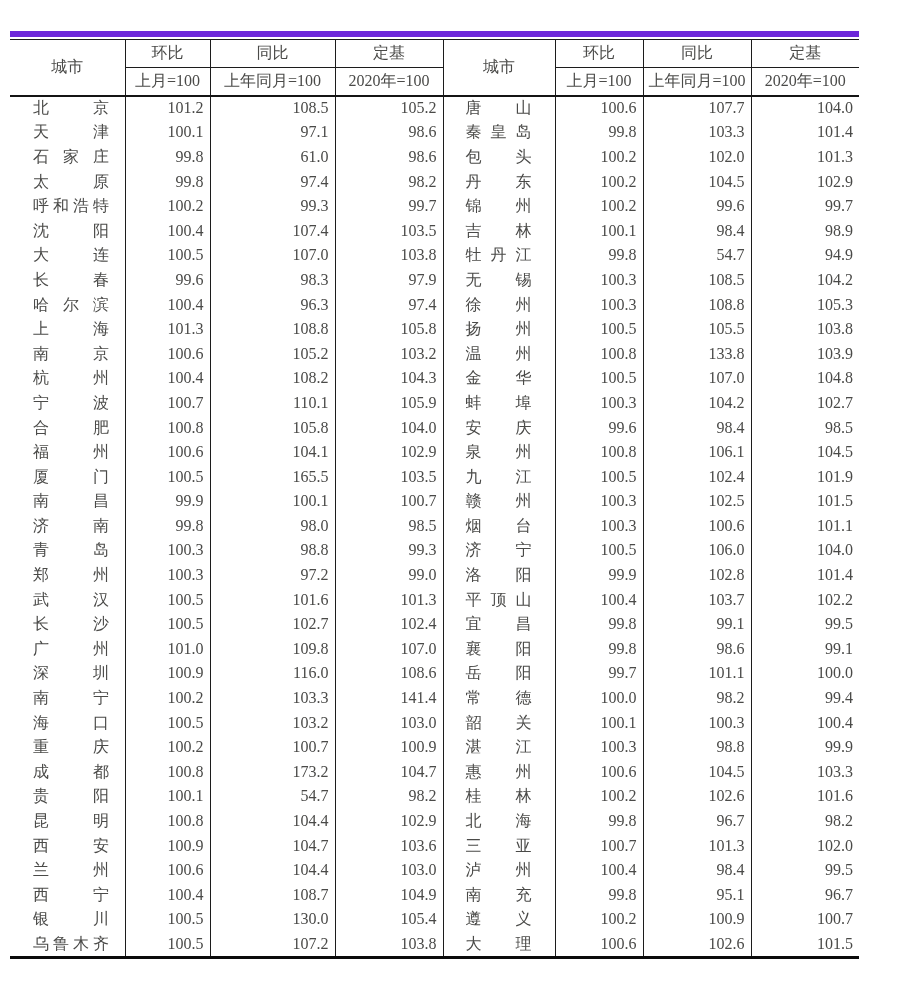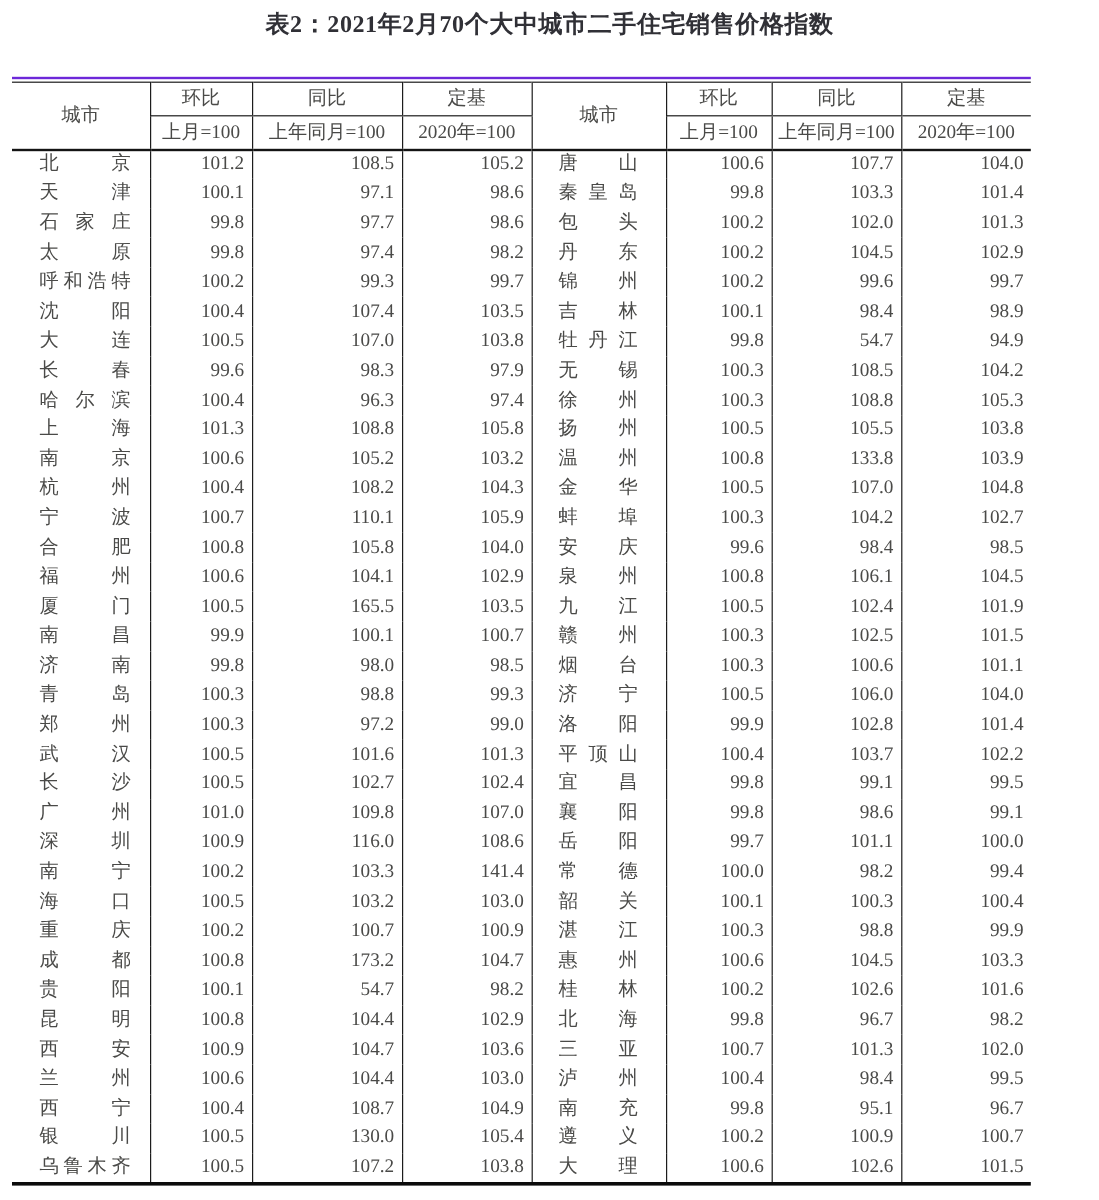--- a/index.html
+++ b/index.html
@@ -12,21 +12,21 @@
   .page { width:916px; height:1000px; background:#fff; }
   .title {
     margin:0; padding-top:9px;
     text-align:center;
     font-size:20px; line-height:24px; font-weight:bold;
     color:#303036; letter-spacing:0.5px;
   }
   .table-wrap {
     margin:31px 57px 0 10px;      
     width:849px;
-    border-top:2px solid #6d28d9;  
+    border-top:6px solid #6d28d9;  
     border-bottom:3px solid #0b0b0b;
     padding-top:2px;               
   }
   table {
     width:100%;
     border-collapse:collapse;
     table-layout:fixed;
     border-top:1px solid #1c1c1c;  
   }
   th, td {
@@ -46,21 +46,20 @@
   .cn-l { width:76px; }
   .cn-r { width:66px; }
   
   col.c1{width:115px} col.c2{width:85px}  col.c3{width:125px} col.c4{width:108px}
   col.c5{width:112px} col.c6{width:88px}  col.c7{width:108px} col.c8{width:108px}
 </style>
 </head>
 <body>
 
 <div class="page">
-  <h1 class="title">表2：2021年2月70个大中城市二手住宅销售价格指数</h1>
 
   <div class="table-wrap">
     <table>
       <colgroup>
         <col class="c1">
           <col class="c2">
           <col class="c3">
           <col class="c4">
         <col class="c5">
           <col class="c6">
@@ -104,21 +103,21 @@
             <td class="num bl">97.1</td>
             <td class="num bl">98.6</td>
             <td class="city-r bl"><span class="cn cn-r">秦皇岛</span></td>
             <td class="num bl">99.8</td>
             <td class="num bl">103.3</td>
             <td class="num bl">101.4</td>
           </tr>
           <tr>
             <td class="city-l"><span class="cn cn-l">石家庄</span></td>
             <td class="num bl">99.8</td>
-            <td class="num bl">97.7</td>
+            <td class="num bl">61.0</td>
             <td class="num bl">98.6</td>
             <td class="city-r bl"><span class="cn cn-r">包头</span></td>
             <td class="num bl">100.2</td>
             <td class="num bl">102.0</td>
             <td class="num bl">101.3</td>
           </tr>
           <tr>
             <td class="city-l"><span class="cn cn-l">太原</span></td>
             <td class="num bl">99.8</td>
             <td class="num bl">97.4</td>

